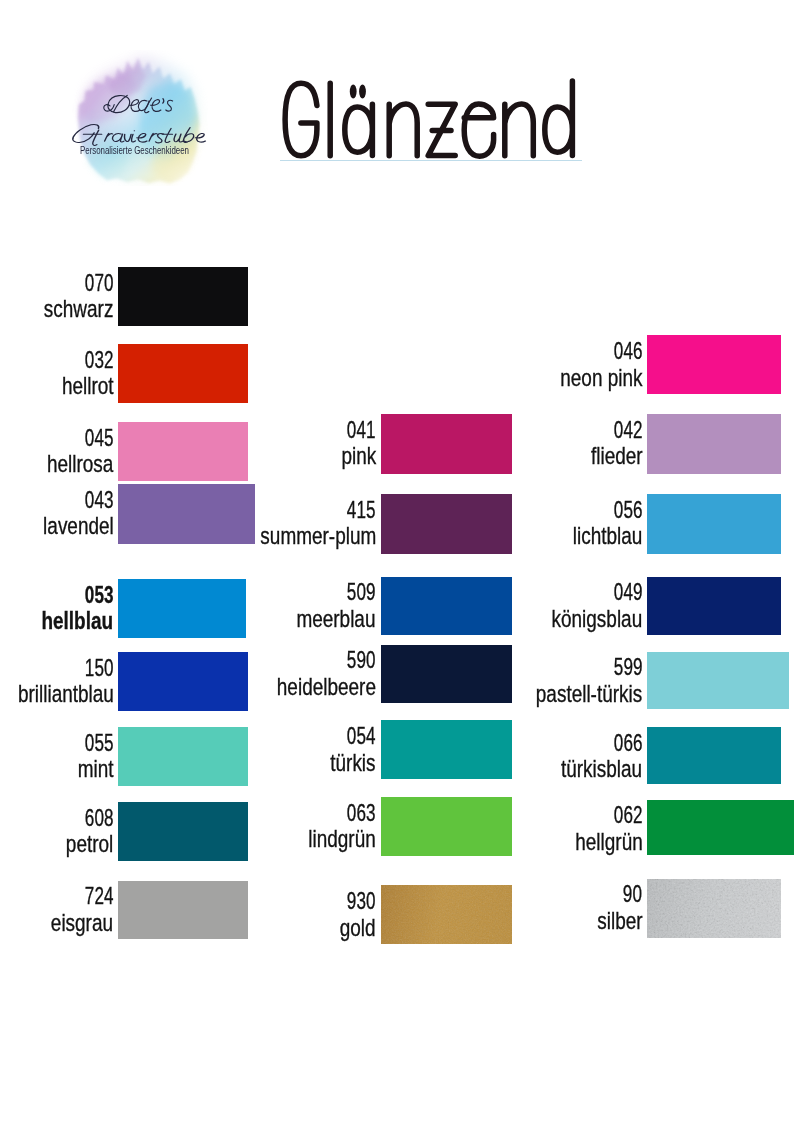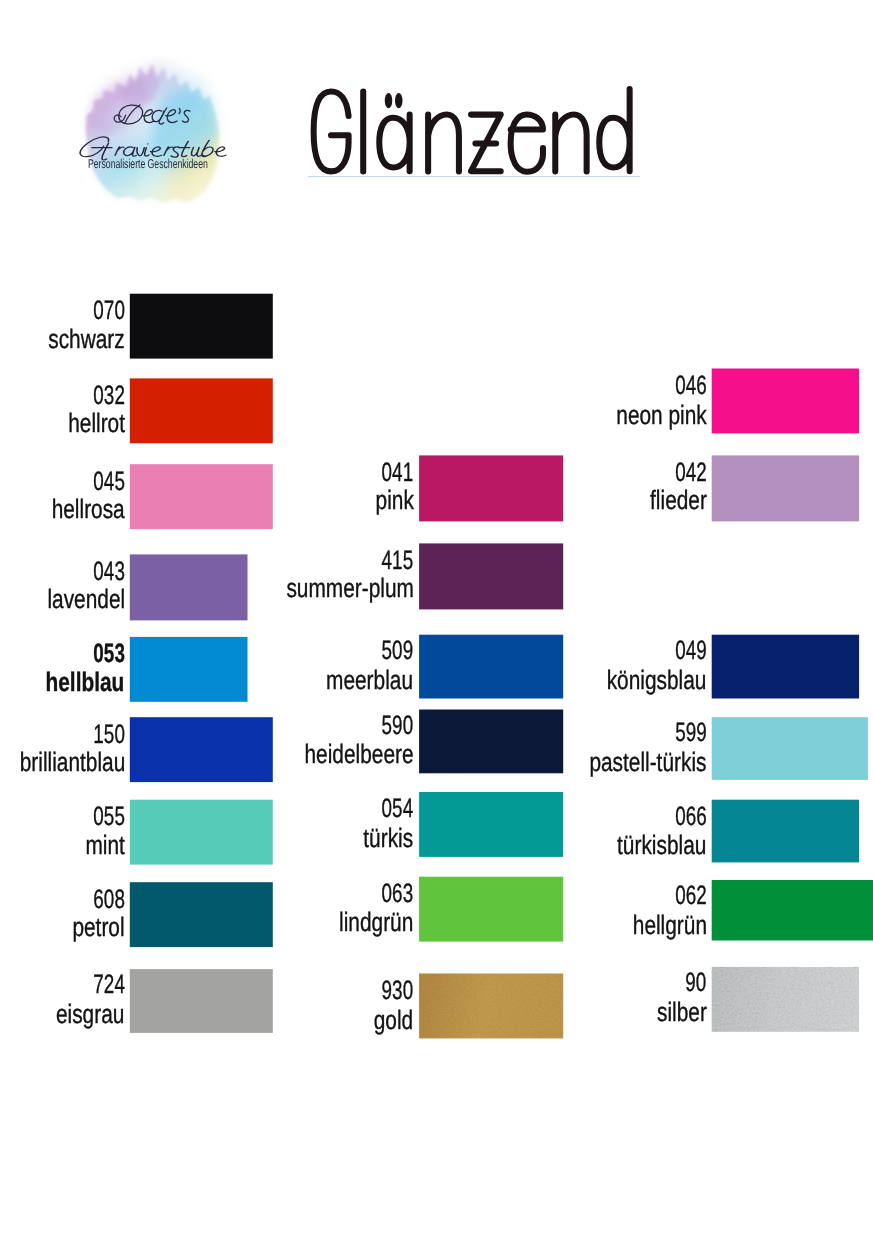--- a/index.html
+++ b/index.html
@@ -173,35 +173,42 @@
         <span class="nm">pink</span>
       </div>
     </div>
     <div class="cell" style="left: 647px; width: 133.5px; top: 398.3px; height: 60px;">
       <div class="sw" style="background: rgb(179, 143, 190); height: 60px;"></div>
       <div class="lbl">
         <span class="code">042</span>
         <span class="nm">flieder</span>
       </div>
     </div>
-    <div class="cell" style="left: 118px; width: 107px; top: 488px; height: 60px;">
+    <div class="cell" style="left: 118px; width: 137px; top: 468px; height: 60px;">
       <div class="sw" style="background: rgb(122, 97, 165); height: 60px;"></div>
       <div class="lbl">
         <span class="code">043</span>
         <span class="nm">lavendel</span>
       </div>
     </div>
     <div class="cell" style="left: 380.5px; width: 131px; top: 478.1px; height: 60px;">
       <div class="sw" style="background: rgb(94, 35, 86); height: 60px;"></div>
       <div class="lbl">
         <span class="code">415</span>
         <span class="nm">summer-plum</span>
       </div>
     </div>
-    <div class="cell" style="left: 118px; width: 107px; top: 563px; height: 58.5px; font-weight: bold;">
+    <div class="cell" style="left: 647px; width: 133.5px; top: 478.1px; height: 60px;">
+      <div class="sw" style="background: rgb(54, 163, 213); height: 60px;"></div>
+      <div class="lbl">
+        <span class="code">056</span>
+        <span class="nm">lichtblau</span>
+      </div>
+    </div>
+    <div class="cell" style="left: 118px; width: 128px; top: 563px; height: 58.5px; font-weight: bold;">
       <div class="sw" style="background: rgb(1, 137, 210); height: 58.5px;"></div>
       <div class="lbl">
         <span class="code">053</span>
         <span class="nm">hellblau</span>
       </div>
     </div>
     <div class="cell" style="left: 380.5px; width: 131px; top: 560.8px; height: 58px;">
       <div class="sw" style="background: rgb(1, 73, 154); height: 58px;"></div>
       <div class="lbl">
         <span class="code">509</span>

